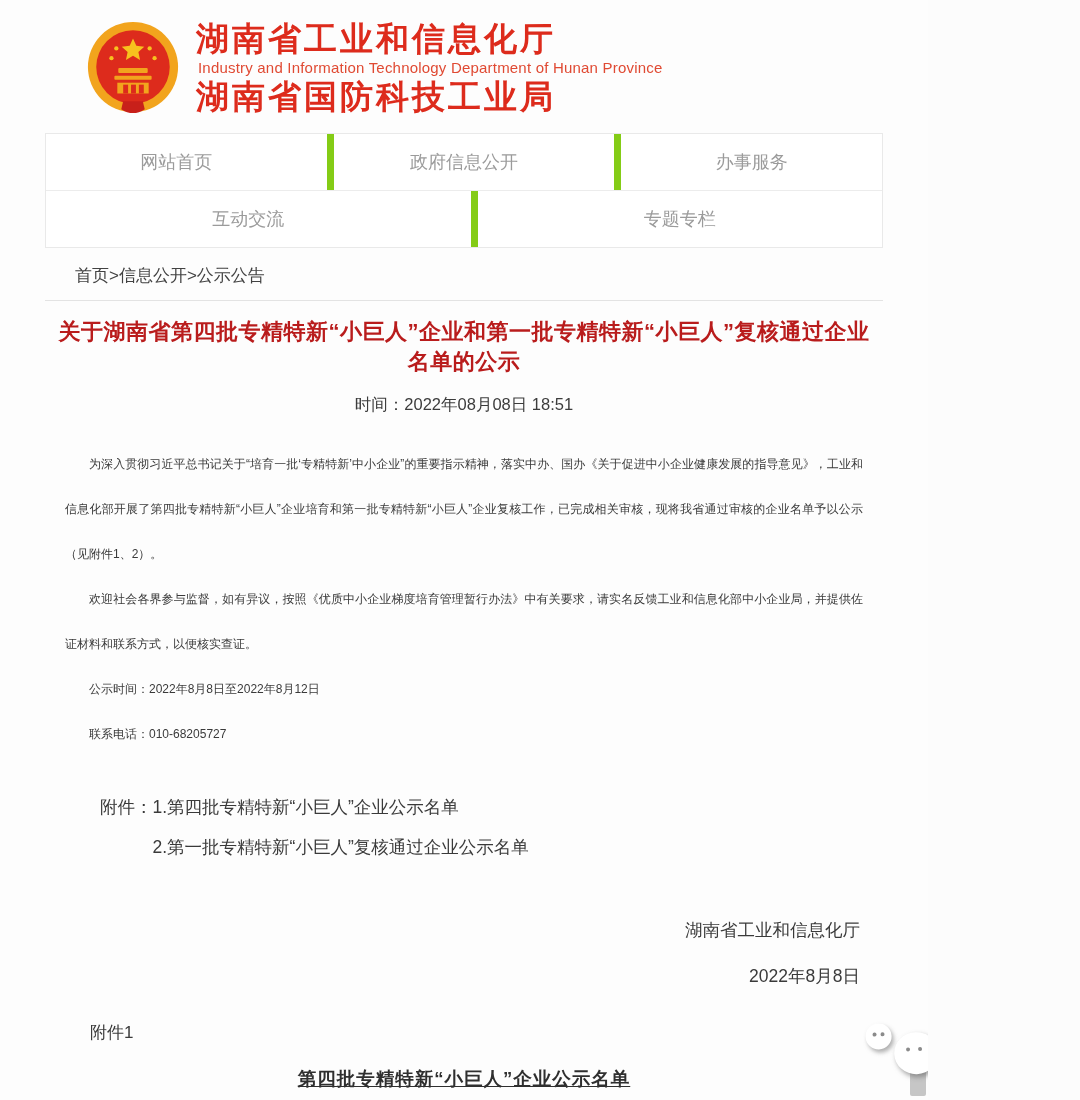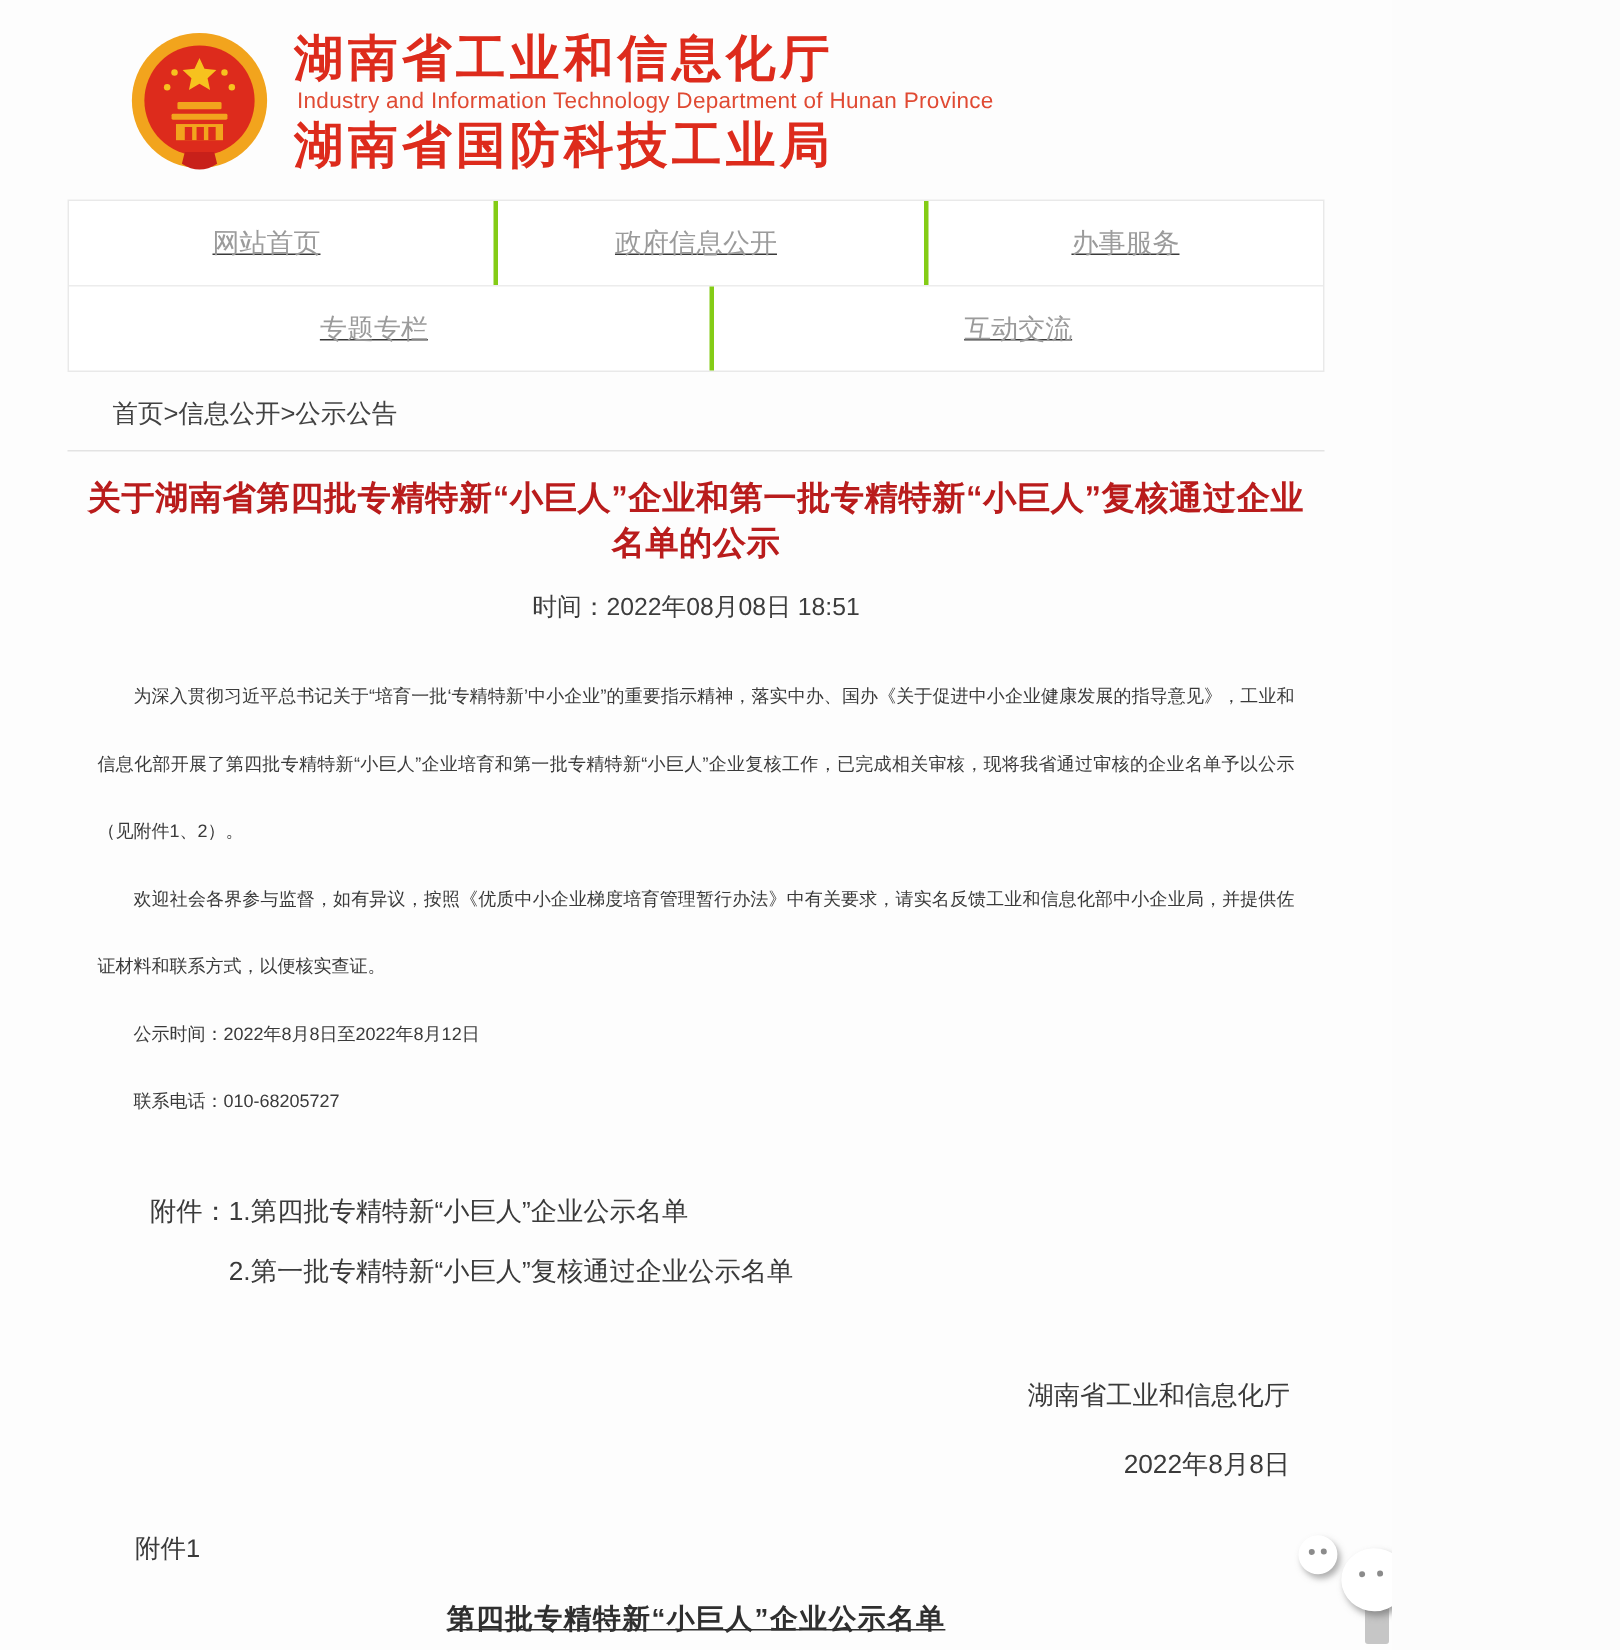--- a/index.html
+++ b/index.html
@@ -7,25 +7,25 @@
   .page{position:relative;width:928px;height:1100px;overflow:hidden;background:#fdfdfd;}
 
   
   .site-header{display:flex;align-items:center;padding:12px 0 0 84px;height:112px;}
   .emblem{width:98px;height:98px;flex:0 0 auto;}
   .org-names{margin-left:14px;}
   .org-cn{font-size:33px;font-weight:bold;color:#dd2b1c;letter-spacing:3px;line-height:38px;}
   .org-en{font-size:15px;color:#e04a33;letter-spacing:.2px;margin:1px 0 2px 2px;}
 
   
-  .main-nav{margin:9px 45px 0 45px;border:1px solid #e9e9e9;background:#fff;text-decoration:underline;}
+  .main-nav{margin:9px 45px 0 45px;border:1px solid #e9e9e9;background:#fff;}
   .nav-row{display:flex;height:56px;}
   .nav-row.first{border-bottom:1px solid #ececec;}
   .nav-cell{flex:1;display:flex;align-items:center;justify-content:center;font-size:18px;color:#9b9b9b;cursor:pointer;}
-  .nav-cell + .nav-cell{border-left:3px solid #84cc16;margin-left:20px;}
+  .nav-cell + .nav-cell{border-left:7px solid #84cc16;margin-left:20px;}
 
   
   .crumb-wrap{margin:0 45px;border-bottom:1px solid #e3e3e3;padding:16px 0 13px 30px;}
   .breadcrumb{font-size:17px;color:#424242;cursor:pointer;}
 
   
   .page-title{margin:16px 55px 17px 55px;text-align:center;font-size:22px;font-weight:bold;color:#b91c1c;letter-spacing:.5px;line-height:30px;}
   .pub-time{text-align:center;margin-top:13px;font-size:16.5px;color:#3c3c3c;}
   .article-body{margin:26px 65px 0 65px;font-size:12px;line-height:45px;text-align:justify;color:#3a3a3a;}
   .article-body p{margin:0;text-indent:2em;}
@@ -89,22 +89,22 @@
     </div>
   </header>
 
   <nav class="main-nav">
     <div class="nav-row first">
       <div class="nav-cell">网站首页</div>
       <div class="nav-cell">政府信息公开</div>
       <div class="nav-cell">办事服务</div>
     </div>
     <div class="nav-row">
+      <div class="nav-cell">互动交流</div>
       <div class="nav-cell">专题专栏</div>
-      <div class="nav-cell">互动交流</div>
     </div>
   </nav>
 
   <div class="crumb-wrap">
     <span class="breadcrumb">首页&gt;信息公开&gt;公示公告</span>
   </div>
 
   <main>
     <h1 class="page-title">关于湖南省第四批专精特新“小巨人”企业和第一批专精特新“小巨人”复核通过企业名单的公示</h1>
     <div class="pub-time">时间：2022年08月08日 18:51</div>

